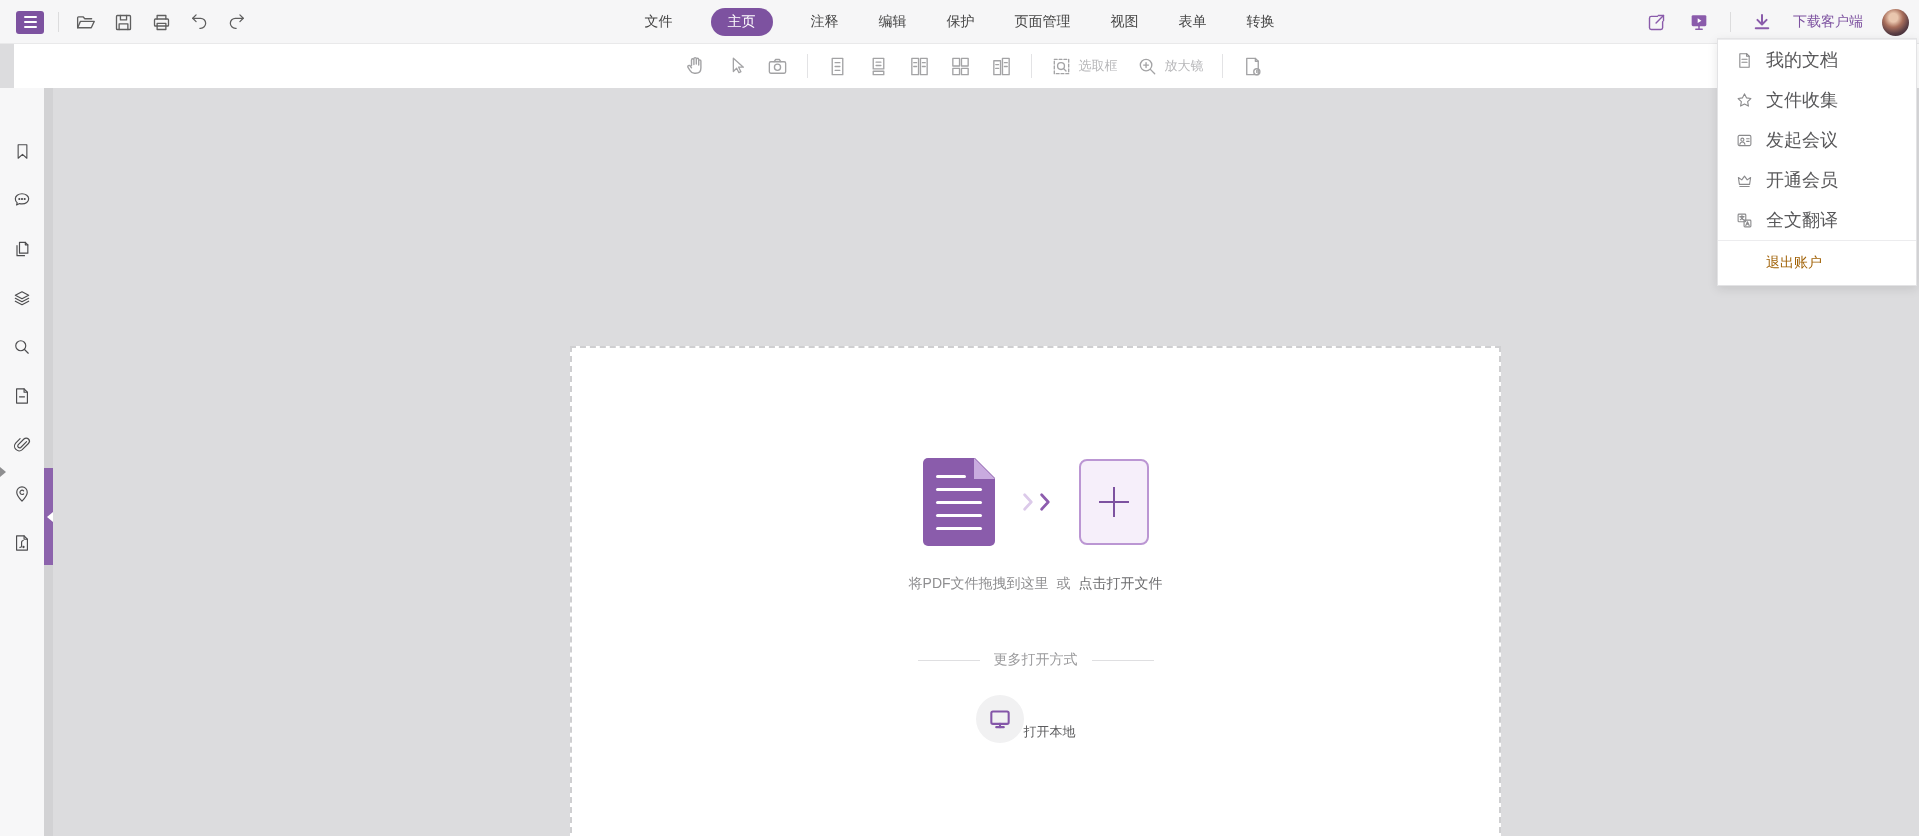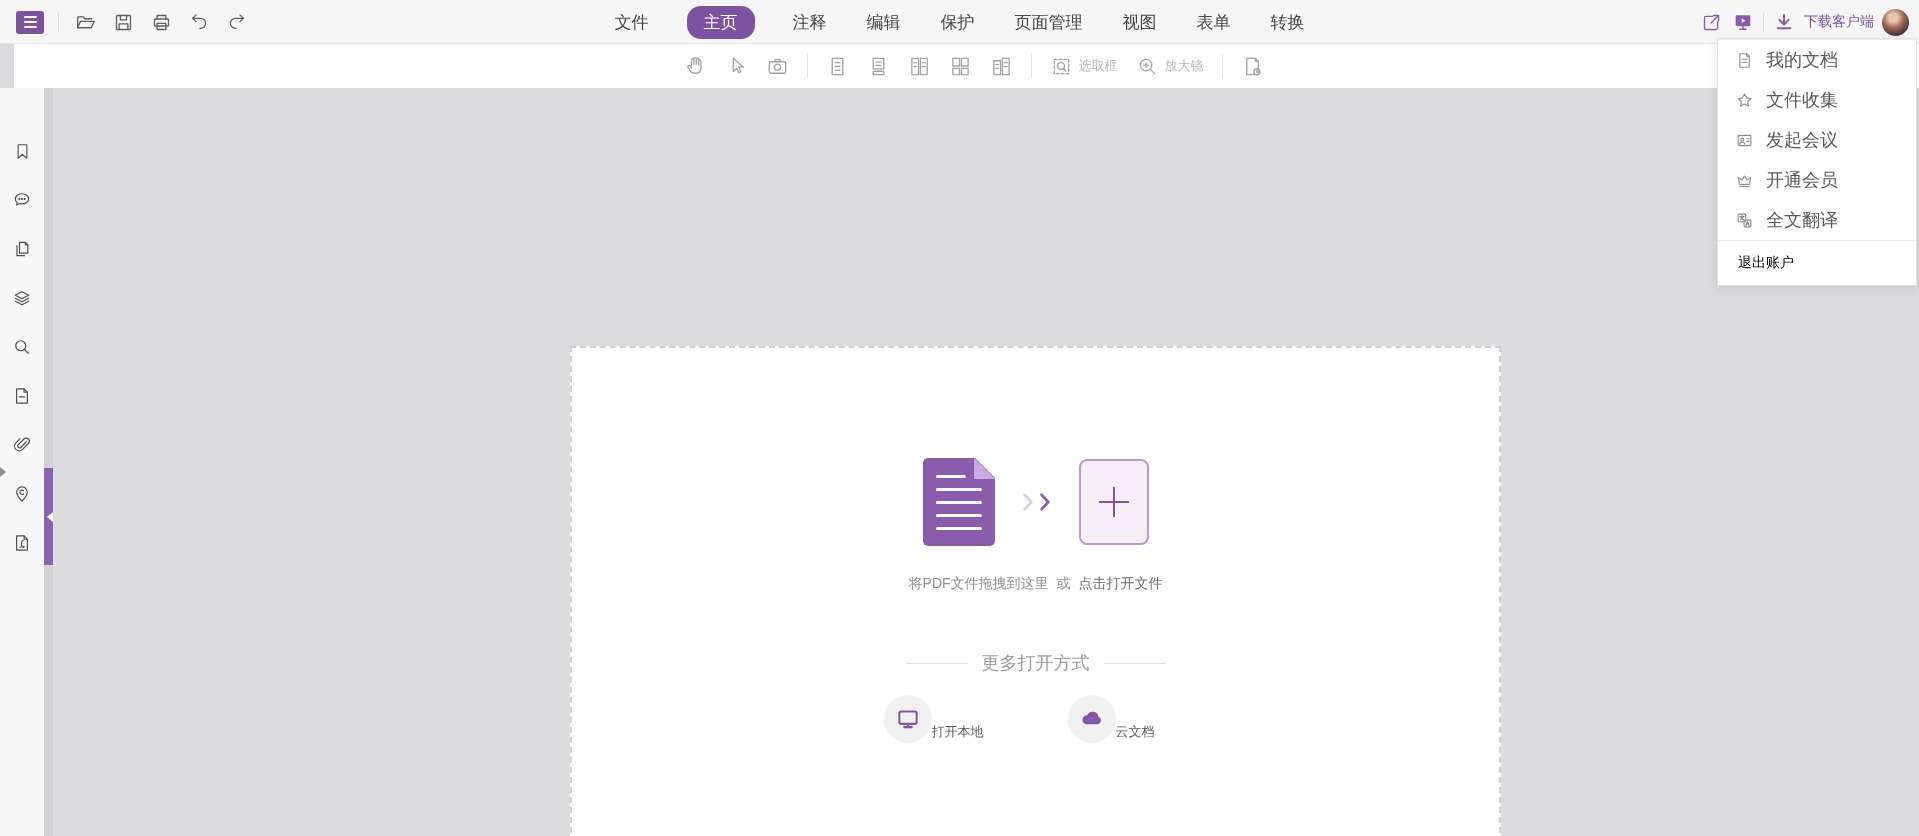--- a/index.html
+++ b/index.html
@@ -13,24 +13,24 @@
   .tb-left { position:absolute; left:16px; top:0; height:44px; display:flex; align-items:center; gap:14px; }
   .hamburger { width:28px; height:23px; background:#7d52a0; border-radius:3px;
     display:flex; flex-direction:column; justify-content:center; align-items:center; gap:3px; cursor:pointer; }
   .hamburger i { display:block; width:13px; height:2px; background:#fff; border-radius:1px; }
   .vdiv { width:1px; height:20px; background:#dcdcdd; }
   .qa { width:24px; height:24px; display:flex; align-items:center; justify-content:center; cursor:pointer; }
   .qa svg { stroke:#5f5f5f; fill:none; stroke-width:1.5; stroke-linecap:round; stroke-linejoin:round; }
 
   .menubar { position:absolute; left:0; top:0; width:100%; height:44px;
     display:flex; align-items:center; justify-content:center; gap:36px; }
-  .menu-item { font-size:17px; color:#454545; cursor:pointer; padding:4px 2px; white-space:nowrap; }
+  .menu-item { font-size:14px; color:#454545; cursor:pointer; padding:4px 2px; white-space:nowrap; }
   .menu-item.active { background:#7d52a0; color:#fff; border-radius:14px; padding:5px 17px; }
 
-  .tb-right { position:absolute; right:10px; top:0; height:44px; display:flex; align-items:center; gap:8px; }
+  .tb-right { position:absolute; right:10px; top:0; height:44px; display:flex; align-items:center; gap:19px; }
   .tb-right svg { stroke:#8a5bab; fill:none; stroke-width:1.6; stroke-linecap:round; stroke-linejoin:round; }
   .dl-label { color:#7d52a0; font-size:14px; cursor:pointer; }
   .avatar { width:27px; height:27px; border-radius:50%; cursor:pointer;
     background:radial-gradient(circle at 42% 32%, #e9c6ae 18%, #a96f5c 40%, #5c3f45 66%, #2e2230 92%); }
 
   
   .toolbar { position:absolute; left:14px; top:44px; width:100%; height:44px; background:#ffffff; z-index:5;
     display:flex; align-items:center; justify-content:center; gap:18px; }
   .tool { display:flex; align-items:center; gap:6px; cursor:pointer; }
   .tool svg { stroke:#a3a3a5; fill:none; stroke-width:1.4; stroke-linecap:round; stroke-linejoin:round; }
@@ -70,39 +70,39 @@
   .plus-box { position:relative; width:70px; height:86px; background:#f6effa;
     border:2px solid #bb96d3; border-radius:8px; cursor:pointer; }
   .plus-box i { position:absolute; background:#7d52a0; display:block; }
   .plus-box .ph { left:50%; top:50%; width:30px; height:2px; transform:translate(-50%,-50%); }
   .plus-box .pv { left:50%; top:50%; width:2px; height:30px; transform:translate(-50%,-50%); }
   .drag-line { position:absolute; left:0; right:0; top:227px; text-align:center; font-size:14px; color:#8e8e90; }
   .drag-line .or { color:#8e8e90; margin:0 4px; }
   .drag-line .click { color:#6d6d6f; cursor:pointer;margin-top:43px; }
   .more-row { position:absolute; left:0; right:0; top:303px; display:flex; align-items:center; justify-content:center; gap:14px; }
   .more-row .hr { width:62px; height:1px; background:#dfdfe1; }
-  .more-label { font-size:18px; color:#9a9a9c; }
+  .more-label { font-size:14px; color:#9a9a9c; }
   .options { position:absolute; left:0; right:0; top:347px; display:flex; justify-content:center; gap:64px; }
   .option { width:120px; display:flex; flex-direction:row; align-items:center; cursor:pointer; }
   .opt-circle { width:48px; height:48px; border-radius:50%; background:#f1f1f2;
     display:flex; align-items:center; justify-content:center; }
   .opt-circle svg { stroke:#8456a8; fill:none; stroke-width:1.9; stroke-linecap:round; stroke-linejoin:round; }
   .opt-label { margin-top:26px; font-size:13px; color:#5c5c5e; }
 
   
   .account-menu { position:absolute; left:1717px; top:38px; width:200px; background:#ffffff; z-index:30;
     border:1px solid #e3e3e5; box-shadow:0 3px 10px rgba(0,0,0,0.10); }
   .am-header { padding:15px 0 0 20px; }
   .am-name { font-size:16px; color:#3a3a3c; }
   .am-id { margin-top:9px; font-size:12px; color:#9b9b9d; padding-bottom:15px; }
   .am-div { height:1px; background:#ececee; }
   .am-item { height:40px; display:flex; align-items:center; padding-left:18px; gap:13px; cursor:pointer; }
   .am-item svg { stroke:#8a8a8c; fill:none; stroke-width:1.3; stroke-linecap:round; stroke-linejoin:round; }
   .am-item-label { font-size:18px; color:#58585a; }
-  .am-logout { height:44px; display:flex; align-items:center; padding-left:20px; font-size:14px; color:#000000; cursor:pointer; }
+  .am-logout { height:44px; display:flex; align-items:center; padding-left:48px; font-size:14px; color:#a16207; cursor:pointer; }
 </style>
 </head>
 <body>
 
 <div class="page">
 
   <div class="topbar">
     <div class="tb-left">
       <div class="hamburger">
           <i></i>
@@ -371,28 +371,20 @@
         <div class="option">
           <div class="opt-circle">
             <svg width="26" height="26" viewBox="0 0 24 24">
               <rect x="4" y="5" width="16" height="11.5" rx="1.5"></rect>
               <path d="M12 16.5 v3"></path>
                 <path d="M8.5 19.5 h7"></path>
             </svg>
           </div>
           <span class="opt-label">打开本地</span>
         </div>
-        <div class="option">
-          <div class="opt-circle">
-            <svg width="28" height="28" viewBox="0 0 24 24">
-              <path d="M7.3 16.5 a3.8 3.8 0 0 1 .6-7.6 A5 5 0 0 1 17.5 10 a3.4 3.4 0 0 1-.7 6.5 Z" fill="#8456a8" stroke="none"></path>
-            </svg>
-          </div>
-          <span class="opt-label">云文档</span>
-        </div>
       </div>
     </div>
   </div>
 
   <div class="account-menu">
     <div class="am-div"></div>
     <div class="am-item">
       <svg width="17" height="17" viewBox="0 0 20 20">
         <path d="M4.5 2 h8 l3 3 v13 h-11 Z"></path>
           <path d="M12.5 2 v3 h3"></path>

